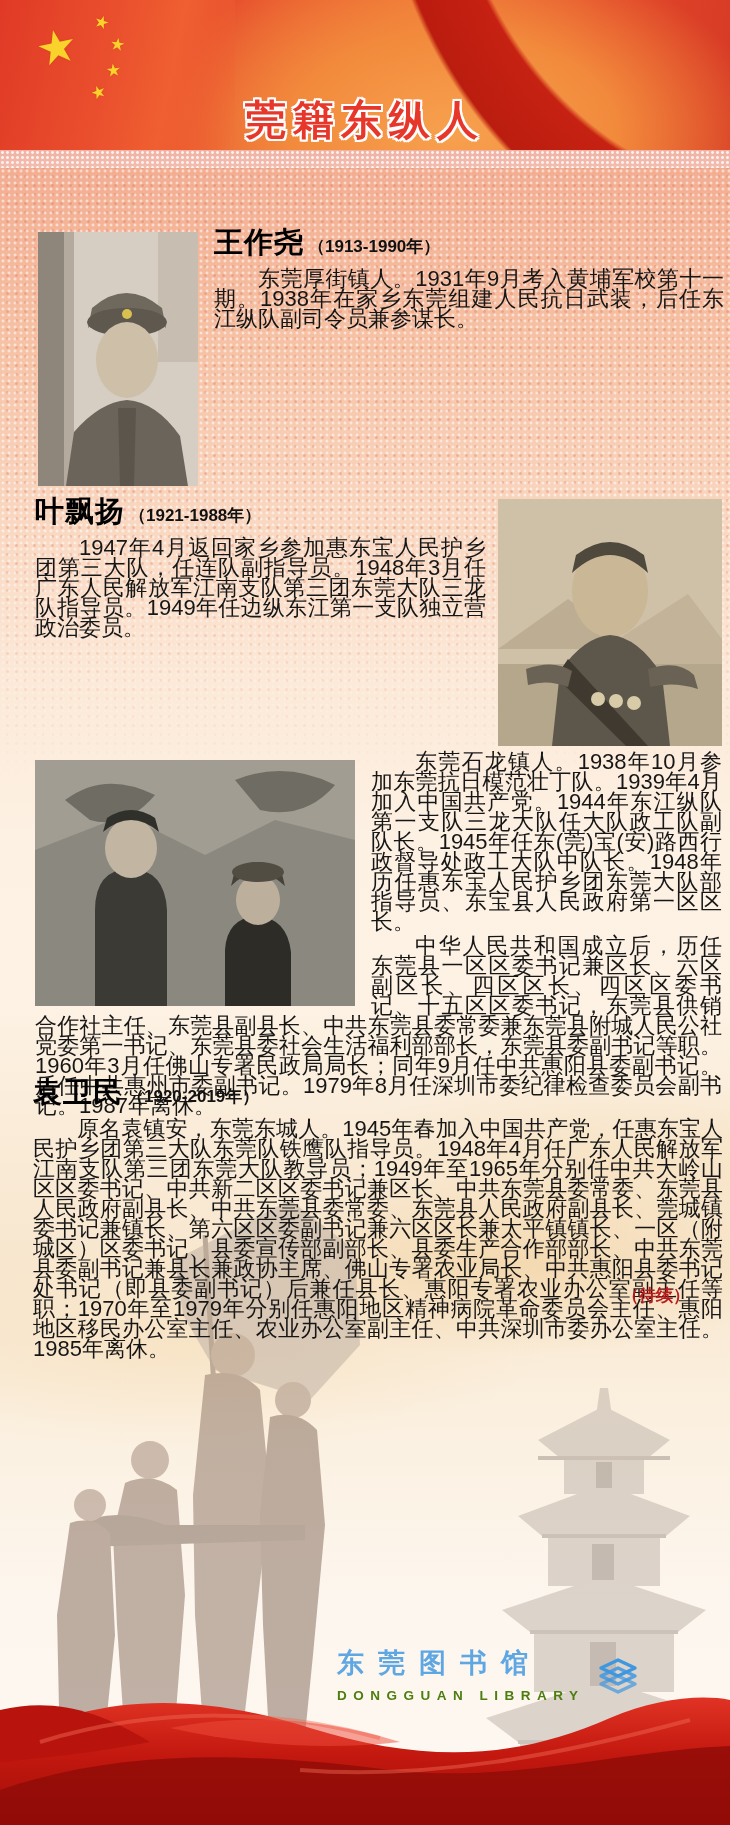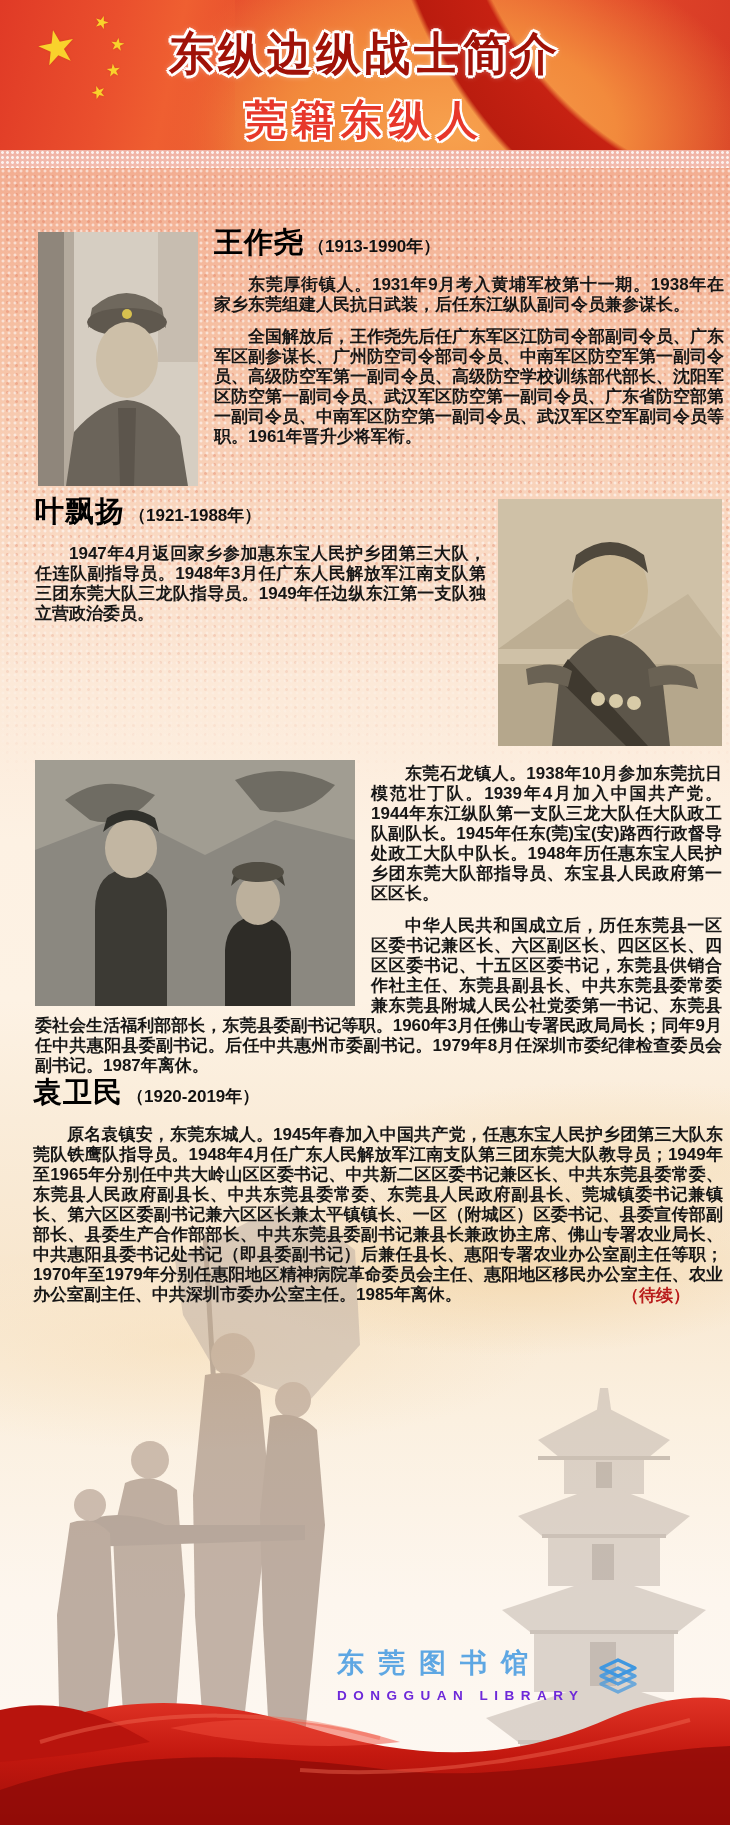--- a/index.html
+++ b/index.html
@@ -62,21 +62,21 @@
   }
   .header-strip{
     position:absolute;left:0;top:150px;width:730px;height:18px;z-index:5;
     background-image:
       radial-gradient(rgba(255,255,255,.8) 1px, rgba(255,255,255,0) 1.8px),
       linear-gradient(#f0b2a4,#f3bdb0);
     background-size:5px 5px,auto;
   }
   
   .bio{position:absolute;z-index:3;color:#161616;}
-  .bio p{margin:12px 0 4px 0;text-indent:2em;font-size:17px;line-height:20px;font-weight:700;text-align:justify;}
+  .bio p{margin:0 0 4px 0;text-indent:2em;font-size:22px;line-height:20px;font-weight:400;text-align:justify;}
   .bio-head{margin:0 0 6px 0;line-height:32px;white-space:nowrap;}
   .bio-name{font-size:29px;font-weight:bold;color:#000;letter-spacing:1px;}
   .bio-years{font-size:17px;font-weight:bold;color:#111;margin-left:4px;}
   .photo{overflow:hidden;background:#cfc6b8;}
   .photo svg{display:block;}
   .bio1{left:38px;top:226px;width:686px;}
   .photo1{float:left;width:160px;height:254px;margin:6px 16px 4px 0;}
   .bio2{left:35px;top:495px;width:687px;}
   .photo2{float:right;width:224px;height:247px;margin:4px 0 4px 12px;}
   .bio3{left:35px;top:752px;width:687px;}
@@ -86,21 +86,21 @@
     position:absolute;right:40px;top:1284px;z-index:3;
     font-size:17px;font-weight:bold;color:#b91c1c;
   }
   
   .statue{position:absolute;left:55px;top:1195px;z-index:2;opacity:.55;}
   .pagoda{position:absolute;left:478px;top:1388px;z-index:2;opacity:.5;}
   .ribbon{position:absolute;left:0;bottom:0;z-index:6;}
   .logo{position:absolute;left:337px;top:1645px;z-index:7;}
   .logo-row{display:flex;align-items:center;}
   .logo-cn{font-size:27px;font-weight:bold;color:#5ea7e3;letter-spacing:14px;white-space:nowrap;}
-  .logo-en{font-size:13.5px;font-weight:bold;color:#6d28d9;letter-spacing:6.5px;margin-top:7px;white-space:nowrap;}
+  .logo-en{font-size:13.5px;font-weight:bold;color:#4d7c0f;letter-spacing:6.5px;margin-top:7px;white-space:nowrap;}
   .logo-icon{margin-left:10px;margin-top:2px;}
 </style>
 </head>
 <body>
 
 <div class="page">
 
   <div class="bg"></div>
   <div class="speckle"></div>
 
@@ -143,21 +143,20 @@
   </svg>
 
   <header class="header">
     <div class="flag">
       <span class="star s0">★</span>
       <span class="star s1">★</span>
       <span class="star s2">★</span>
       <span class="star s3">★</span>
       <span class="star s4">★</span>
     </div>
-    <h1 class="title">东纵边纵战士简介</h1>
     <h2 class="subtitle">莞籍东纵人</h2>
   </header>
   <div class="header-strip"></div>
 
   <section class="bio bio1">
     <div class="photo photo1">
       <svg width="160" height="254" viewBox="0 0 160 254">
         <rect width="160" height="254" fill="#d6cec2"></rect>
         <rect width="26" height="254" fill="#8f867b"></rect>
         <rect x="26" width="10" height="254" fill="#b4aa9d"></rect>
@@ -165,21 +164,20 @@
         <path d="M50,96 Q88,60 128,96 L124,76 Q88,46 54,76 Z" fill="#6f685d"></path>
         <ellipse cx="89" cy="90" rx="40" ry="14" fill="#5f584e"></ellipse>
         <ellipse cx="89" cy="128" rx="31" ry="38" fill="#cdbfa8"></ellipse>
         <circle cx="89" cy="82" r="5" fill="#d8c14f"></circle>
         <path d="M28,254 L36,200 Q62,170 89,168 Q118,170 142,204 L150,254 Z" fill="#6b645a"></path>
         <path d="M80,176 L98,176 L96,254 L82,254 Z" fill="#5c554c"></path>
       </svg>
     </div>
     <div class="bio-head"><span class="bio-name">王作尧</span><span class="bio-years">（1913-1990年）</span></div>
     <p>东莞厚街镇人。1931年9月考入黄埔军校第十一期。1938年在家乡东莞组建人民抗日武装，后任东江纵队副司令员兼参谋长。</p>
-    <p>全国解放后，王作尧先后任广东军区江防司令部副司令员、广东军区副参谋长、广州防空司令部司令员、中南军区防空军第一副司令员、高级防空军第一副司令员、高级防空学校训练部代部长、沈阳军区防空第一副司令员、武汉军区防空第一副司令员、广东省防空部第一副司令员、中南军区防空第一副司令员、武汉军区空军副司令员等职。1961年晋升少将军衔。</p>
   </section>
 
   <section class="bio bio2">
     <div class="photo photo2">
       <svg width="224" height="247" viewBox="0 0 224 247">
         <rect width="224" height="247" fill="#cfc1a7"></rect>
         <path d="M0,150 L70,100 L140,150 Z" fill="#bdae93"></path>
         <path d="M120,140 L190,95 L224,140 L224,170 L120,170 Z" fill="#c3b499"></path>
         <rect y="165" width="224" height="82" fill="#b5a78c"></rect>
         <ellipse cx="112" cy="92" rx="38" ry="46" fill="#c9b795"></ellipse>

